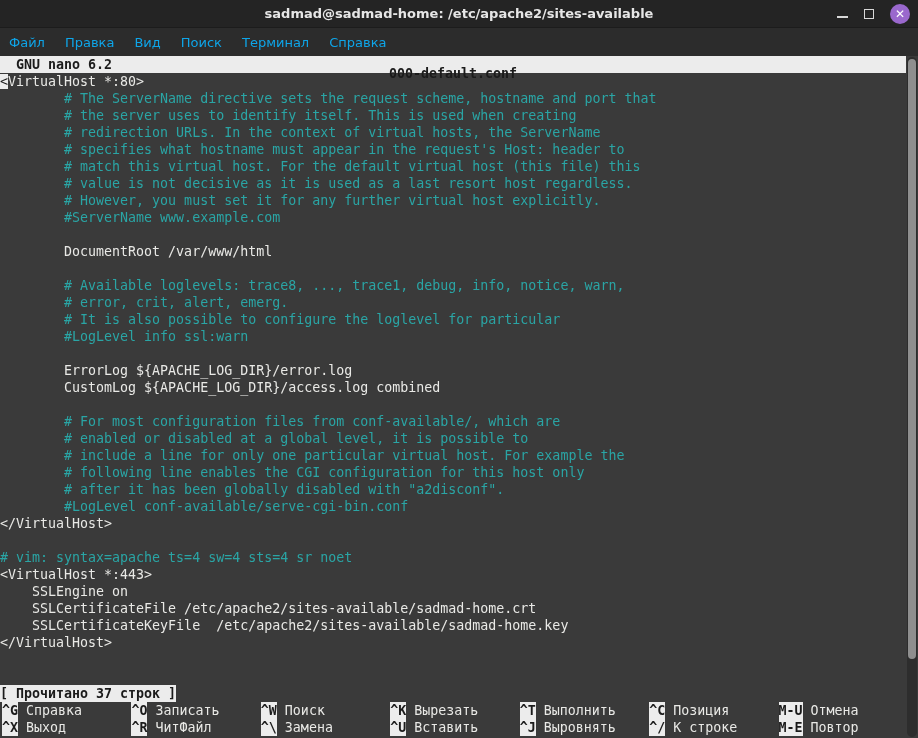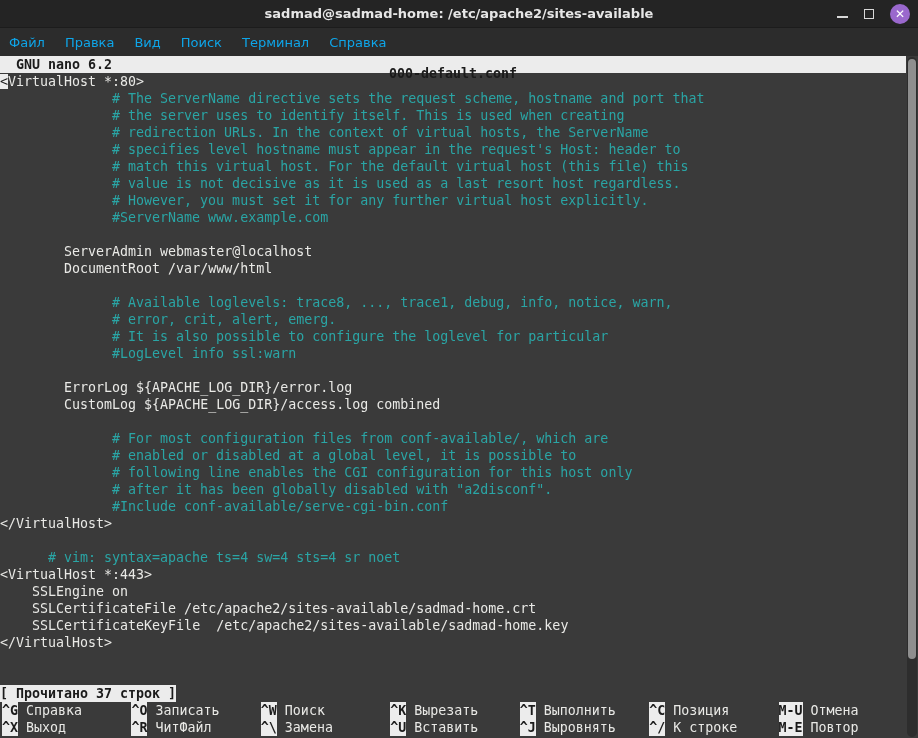--- a/index.html
+++ b/index.html
@@ -40,21 +40,21 @@
     font-family:"DejaVu Sans Mono",monospace;font-size:13.3px;line-height:17px;
     color:var(--text);overflow:hidden;}
   .term-inner{position:absolute;left:0;top:0;right:12px;bottom:0;
     display:flex;flex-direction:column;}
   .nano-header{height:17px;background:var(--reverse-bg);color:var(--reverse-text);
     font-weight:700;white-space:pre;position:relative;flex:0 0 17px;}
   .nano-header .version{position:absolute;left:0;top:0;}
   .nano-header .filename{position:absolute;left:0;right:0;text-align:center;top:9px;}
   .editor{flex:0 0 612px;}
   .line{height:17px;white-space:pre;}
-  .line.comment{color:var(--comment);margin-left:48px;}
+  .line.comment{color:var(--comment);}
   .line .cursor{background:var(--reverse-bg);color:var(--reverse-text);}
   .statusline{height:17px;flex:0 0 17px;text-align:left;}
   .status-msg{background:var(--reverse-bg);color:var(--reverse-text);
     font-weight:700;white-space:pre;display:inline-block;height:17px;}
   .helpbar{height:17px;flex:0 0 17px;display:grid;
     grid-template-columns:repeat(7,1fr);white-space:pre;}
   .help-item{display:flex;align-items:flex-start;padding-left:2px;overflow:hidden;}
   .help-key{background:var(--reverse-bg);color:var(--reverse-text);font-weight:700;}
   .help-label{color:var(--text);padding-left:8px;}
   
@@ -92,42 +92,42 @@
     <div class="term-inner">
       <div class="nano-header">
         <span class="version">  GNU nano 6.2</span>
         <span class="filename">000-default.conf</span>
       </div>
       <div class="editor" id="editor">
           <div class="line code"><span class="cursor">&lt;</span>VirtualHost *:80&gt;</div>
           <div class="line comment">        # The ServerName directive sets the request scheme, hostname and port that</div>
           <div class="line comment">        # the server uses to identify itself. This is used when creating</div>
           <div class="line comment">        # redirection URLs. In the context of virtual hosts, the ServerName</div>
-          <div class="line comment">        # specifies level hostname must appear in the request's Host: header to</div>
+          <div class="line comment">        # specifies what hostname must appear in the request's Host: header to</div>
           <div class="line comment">        # match this virtual host. For the default virtual host (this file) this</div>
           <div class="line comment">        # value is not decisive as it is used as a last resort host regardless.</div>
           <div class="line comment">        # However, you must set it for any further virtual host explicitly.</div>
           <div class="line comment">        #ServerName www.example.com</div>
           <div class="line code"></div>
-          <div class="line code">        ServerAdmin webmaster@localhost</div>
           <div class="line code">        DocumentRoot /var/www/html</div>
           <div class="line code"></div>
           <div class="line comment">        # Available loglevels: trace8, ..., trace1, debug, info, notice, warn,</div>
           <div class="line comment">        # error, crit, alert, emerg.</div>
           <div class="line comment">        # It is also possible to configure the loglevel for particular</div>
           <div class="line comment">        #LogLevel info ssl:warn</div>
           <div class="line code"></div>
           <div class="line code">        ErrorLog ${APACHE_LOG_DIR}/error.log</div>
           <div class="line code">        CustomLog ${APACHE_LOG_DIR}/access.log combined</div>
           <div class="line code"></div>
           <div class="line comment">        # For most configuration files from conf-available/, which are</div>
           <div class="line comment">        # enabled or disabled at a global level, it is possible to</div>
+          <div class="line comment">        # include a line for only one particular virtual host. For example the</div>
           <div class="line comment">        # following line enables the CGI configuration for this host only</div>
           <div class="line comment">        # after it has been globally disabled with "a2disconf".</div>
-          <div class="line comment">        #Include conf-available/serve-cgi-bin.conf</div>
+          <div class="line comment">        #LogLevel conf-available/serve-cgi-bin.conf</div>
           <div class="line code">&lt;/VirtualHost&gt;</div>
           <div class="line code"></div>
           <div class="line comment"># vim: syntax=apache ts=4 sw=4 sts=4 sr noet</div>
           <div class="line code">&lt;VirtualHost *:443&gt;</div>
           <div class="line code">    SSLEngine on</div>
           <div class="line code">    SSLCertificateFile /etc/apache2/sites-available/sadmad-home.crt</div>
           <div class="line code">    SSLCertificateKeyFile  /etc/apache2/sites-available/sadmad-home.key</div>
           <div class="line code">&lt;/VirtualHost&gt;</div>
         </div>
       <div class="statusline">

